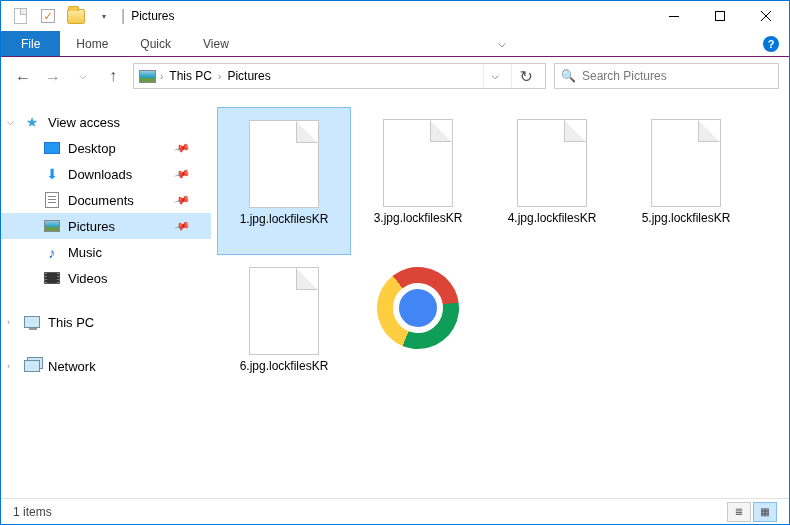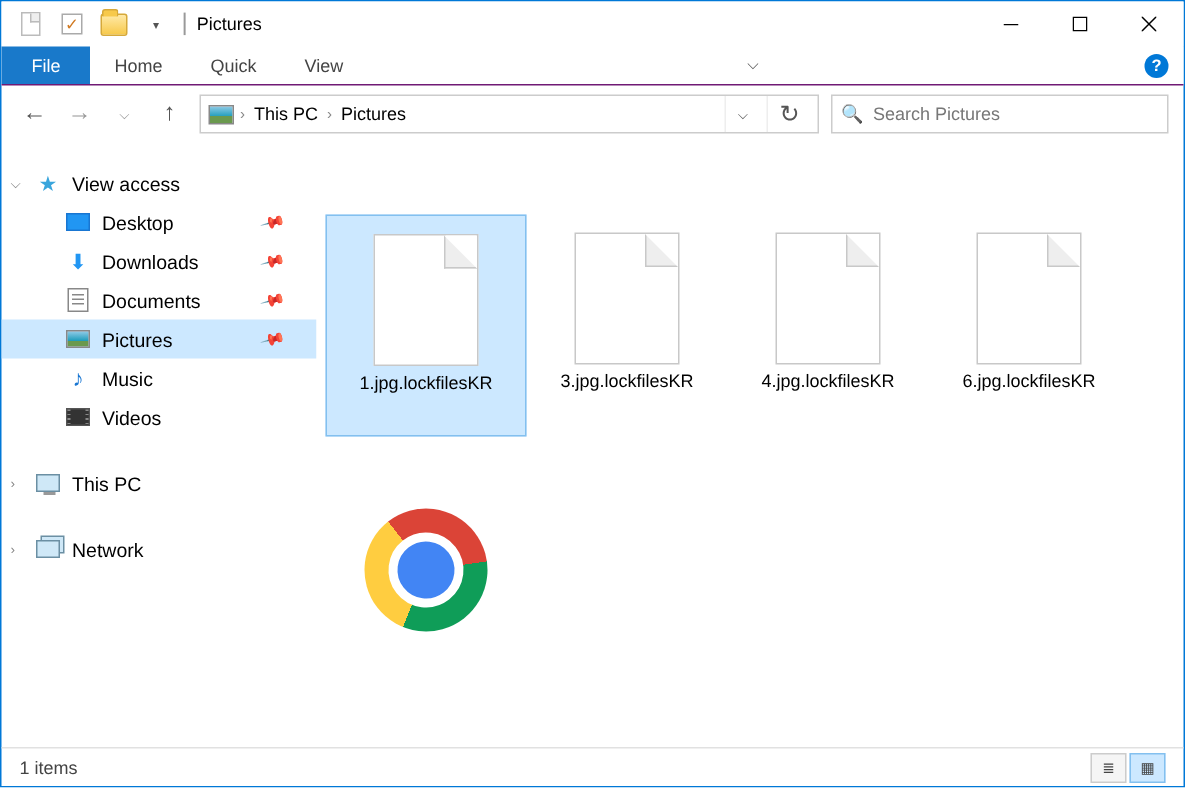--- a/index.html
+++ b/index.html
@@ -43,21 +43,21 @@
 .nav-group { margin-bottom:18px; }
 .nav-item { display:flex; align-items:center; height:26px; font-size:13px; padding-left:22px; gap:7px; position:relative; }
 .nav-item.sub { padding-left:42px; }
 .nav-item.selected { background:#cce8ff; }
 .pin { margin-left:auto; margin-right:22px; color:#888; font-size:11px; transform:rotate(30deg); }
 .nav-ico { width:18px; height:18px; display:flex; align-items:center; justify-content:center; }
 .expand { position:absolute; left:6px; font-size:9px; color:#888; }
 
 .content { flex:1; padding:12px 6px; overflow:auto; }
 .file-grid { display:flex; flex-wrap:wrap; align-content:flex-start; }
-.file-item { width:134px; height:148px; display:flex; flex-direction:column; align-items:center; padding:4px; text-align:right;margin-top:36px; }
+.file-item { width:134px; height:148px; display:flex; flex-direction:column; align-items:center; padding:4px; text-align:right; }
 .file-item.sel { border:1px solid #83c0ef; background:#cce8ff; }
 .file-thumb { width:70px; height:88px; margin:8px 0 4px; position:relative; }
 .blank-doc { width:70px; height:88px; background:#fff; border:1px solid #c8c8c8; position:relative; }
 .blank-doc::before { content:""; position:absolute; top:0; right:0; width:22px; height:22px; background:linear-gradient(135deg,#fff 0%,#fff 48%,#c8c8c8 50%,#e8e8e8 52%,#e8e8e8 100%); }
 .blank-doc::after { content:""; position:absolute; top:0; right:0; width:22px; height:22px; background:#fff; clip-path:polygon(0 0,100% 100%,100% 0); }
 .fold { position:absolute; top:0; right:0; width:22px; height:22px; background:#eee; border-left:1px solid #c8c8c8; border-bottom:1px solid #c8c8c8; }
 .chrome-ico { width:82px; height:82px; border-radius:50%; position:relative; margin:8px 0 6px;
   background:conic-gradient(#db4437 0deg 120deg,#0f9d58 120deg 240deg,#ffcd40 240deg 360deg); transform:rotate(-38deg); }
 .chrome-ico::before { content:""; position:absolute; top:50%; left:50%; width:38px; height:38px; background:#4285f4; border:6px solid #fff; border-radius:50%; transform:translate(-50%,-50%); }
 .file-label { font-size:12px; line-height:1.3; color:#000; word-break:break-all; max-width:128px; }
@@ -251,20 +251,28 @@
               </div>
             </div>
             <div class="file-label">4.jpg.lockfilesKR</div>
           </div>
           <div class="file-item">
             <div class="file-thumb">
               <div class="blank-doc">
                 <div class="fold"></div>
               </div>
             </div>
+            <div class="file-label">5.jpg.lockfilesKR</div>
+          </div>
+          <div class="file-item">
+            <div class="file-thumb">
+              <div class="blank-doc">
+                <div class="fold"></div>
+              </div>
+            </div>
             <div class="file-label">6.jpg.lockfilesKR</div>
           </div>
           <div class="file-item">
             <div class="chrome-ico"></div>
           </div>
         </div>
     </div>
   </div>
 
   <div class="status">

